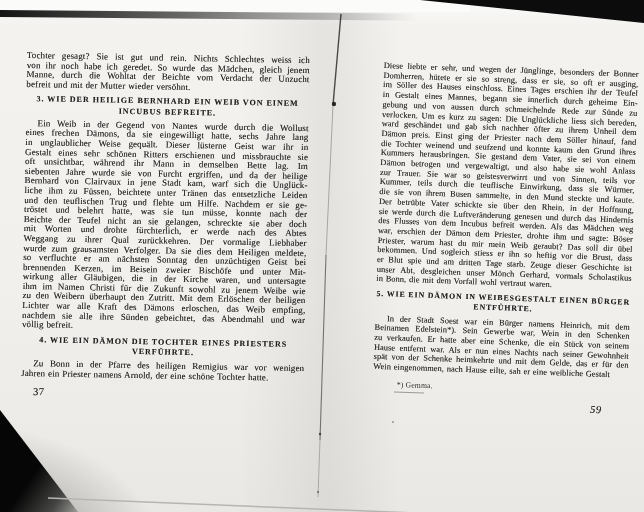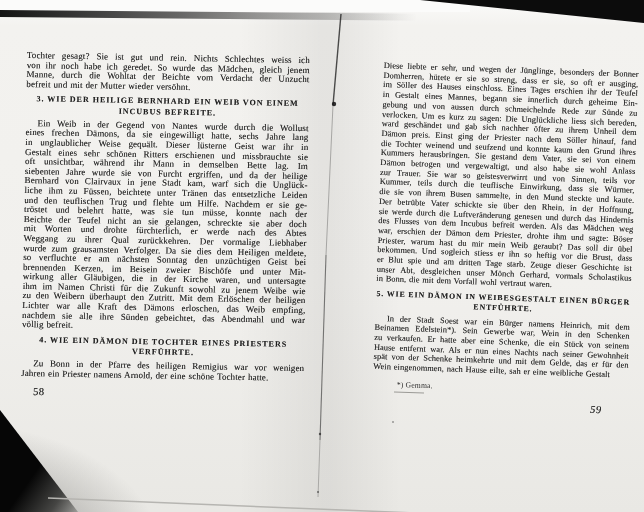--- a/index.html
+++ b/index.html
@@ -151,15 +151,15 @@
         <div class="line">zu verkaufen.  Er hatte aber eine Schenke, die ein Stück von seinem</div>
         <div class="line">Hause entfernt war.  Als er nun eines Nachts nach seiner Gewohnheit</div>
         <div class="line">spät von der Schenke heimkehrte und mit dem Gelde, das er für den</div>
         <div class="line para-last">Wein eingenommen, nach Hause eilte, sah er eine weibliche Gestalt</div>
       </div>
     </div>
 
   <div class="footnote">*) Gemma.</div>
   <div class="footnote-rule"></div>
 
-  <div class="pagenum pagenum-left">58</div>
+  <div class="pagenum pagenum-left">37</div>
   <div class="pagenum pagenum-right">59</div>
 </div>
 
 </body></html>

